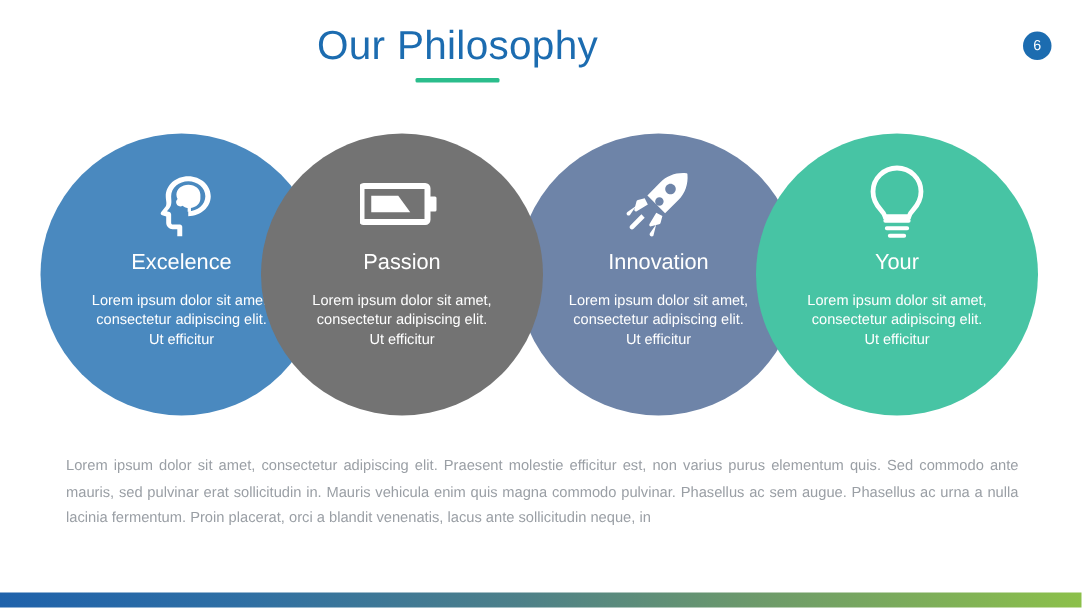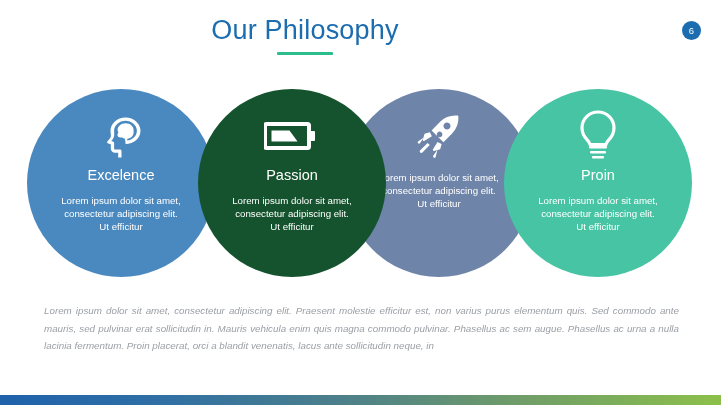--- a/index.html
+++ b/index.html
@@ -85,21 +85,21 @@
     position: absolute;
     top: 0;
     width: 188px;
     height: 188px;
     border-radius: 50%;
     color: #ffffff;
     text-align: center;
     box-sizing: border-box;
   }
   .circle.c1 { left: 27px;  background: #4a89bf; z-index: 1; }
-  .circle.c2 { left: 198px; background: #14532d; z-index: 2; }
+  .circle.c2 { left: 174px; background: #737373; z-index: 2; }
   .circle.c3 { left: 345px; background: #6e84a8; z-index: 1; }
   .circle.c4 { left: 504px; background: #47c4a4; z-index: 2; }
 
   .circle-inner {
     position: absolute;
     left: 0; top: 0;
     width: 188px;
     height: 188px;
     display: flex;
     flex-direction: column;
@@ -134,21 +134,20 @@
   
   .body-copy {
     position: absolute;
     left: 44px;
     top: 302px;
     width: 635px;
     font-size: 9.8px;
     line-height: 17.5px;
     color: #9a9fa5;
     text-align: justify;
-    font-style: italic;
   }
 
   
   .footer-bar {
     position: absolute;
     left: 0;
     bottom: 0;
     width: 721px;
     height: 10px;
     background: linear-gradient(to right, #1f62ab 0%, #2f6fa4 22%, #4d8089 48%, #6d9a6b 70%, #8cc04a 100%);
@@ -202,33 +201,34 @@
             <g fill="#ffffff">
               <path d="M44.5 5.5c-6.6-0.6-12.8 1.6-17.4 6.2L18.6 20.4l11.8 11.8 8.7-8.7c4.6-4.6 6.8-10.8 6.2-17.4 0-0.3-0.3-0.6-0.8-0.6zM36.5 18.5c-1.4 1.4-3.6 1.4-5 0s-1.4-3.6 0-5 3.6-1.4 5 0 1.4 3.6 0 5zM28.6 26.4c-1.1 1.1-2.9 1.1-4 0s-1.1-2.9 0-4 2.9-1.1 4 0 1.1 2.9 0 4z"></path>
               <path d="M16.8 22.2l-4.5 1.2c-0.5 0.1-0.9 0.5-1 1l-1.4 5.3c-0.2 0.9 0.8 1.6 1.6 1.1l7.4-4.5-2.1-4.1z"></path>
               <path d="M28.6 34l-1.2 4.5c-0.1 0.5-0.5 0.9-1 1l-5.3 1.4c-0.9 0.2-1.6-0.8-1.1-1.6l4.5-7.4 4.1 2.1z"></path>
               <path d="M14.6 32.9l-7.4 7.4c-0.6 0.6-0.6 1.6 0 2.2s1.6 0.6 2.2 0l7.4-7.4-2.2-2.2z"></path>
               <path d="M11.2 27.2l-5.9 4.1c-0.7 0.5-0.8 1.4-0.2 2s1.5 0.5 2-0.2l4.1-5.9z"></path>
               <path d="M24.5 39.5l-4.1 5.9c-0.5 0.7-0.4 1.5 0.2 2s1.5 0.4 2-0.2l1.9-7.7z"></path>
             </g>
           </svg>
         </div>
+        <div class="circle-title">Innovation</div>
         <div class="circle-text">Lorem ipsum dolor sit amet, consectetur adipiscing elit. Ut efficitur</div>
       </div>
     </div>
 
     <div class="circle c4">
       <div class="circle-inner">
         <div class="icon-wrap">
           <svg width="44" height="54" viewBox="0 0 44 54" aria-hidden="true">
             <path d="M22 3C13.2 3 6 10 6 18.7c0 5 2.3 9.1 5.2 12.2 1.6 1.7 2.5 3.3 2.9 4.6h15.8c0.4-1.3 1.3-2.9 2.9-4.6C35.7 27.8 38 23.7 38 18.7 38 10 30.8 3 22 3z" fill="none" stroke="#ffffff" stroke-width="3.2"></path>
             <path d="M14.2 38.2h15.6M15.2 43.2h13.6M17.2 48.2h9.6" fill="none" stroke="#ffffff" stroke-width="2.6" stroke-linecap="round"></path>
           </svg>
         </div>
-        <div class="circle-title">Proin</div>
+        <div class="circle-title">Your</div>
         <div class="circle-text">Lorem ipsum dolor sit amet, consectetur adipiscing elit. Ut efficitur</div>
       </div>
     </div>
 
   </div>
 
   <div class="body-copy">Lorem ipsum dolor sit amet, consectetur adipiscing elit. Praesent molestie efficitur est, non varius purus elementum quis. Sed commodo ante mauris, sed pulvinar erat sollicitudin in. Mauris vehicula enim quis magna commodo pulvinar. Phasellus ac sem augue. Phasellus ac urna a nulla lacinia fermentum. Proin placerat, orci a blandit venenatis, lacus ante sollicitudin neque, in</div>
 
   <div class="footer-bar"></div>
 

